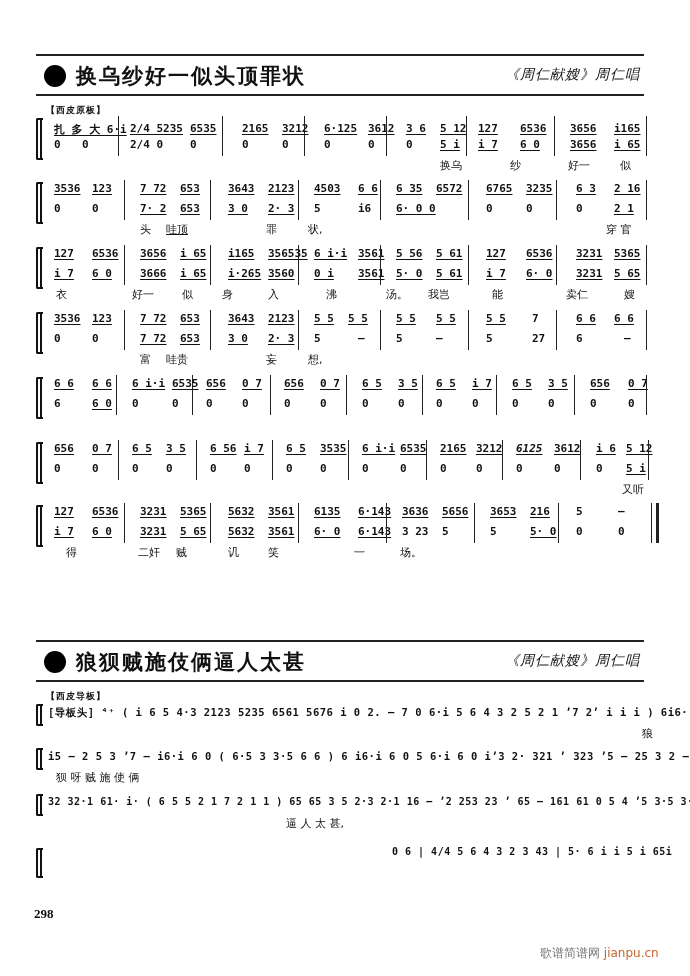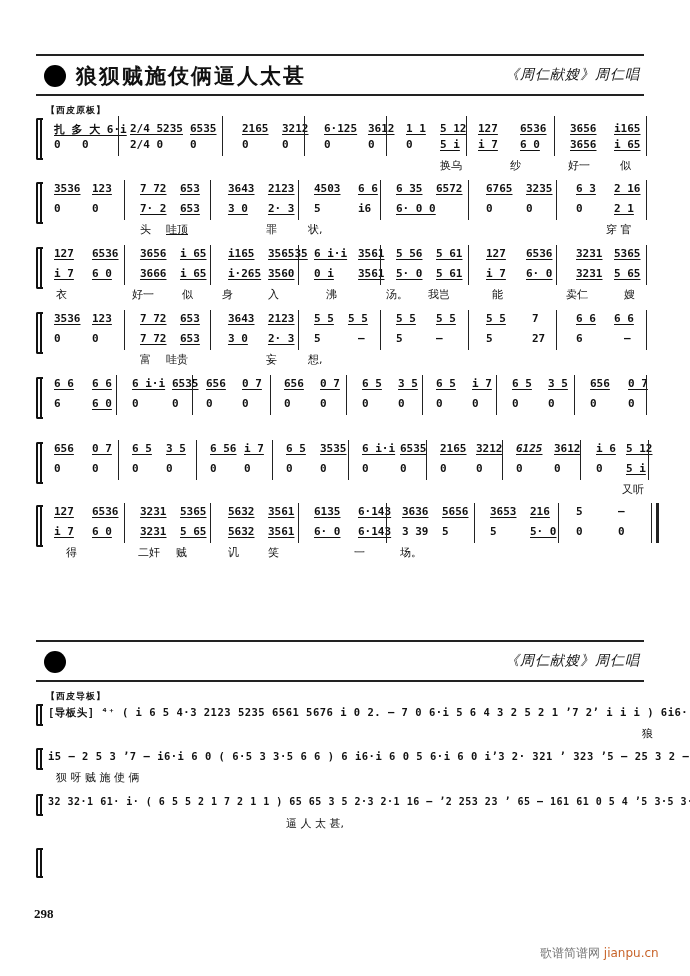--- a/index.html
+++ b/index.html
@@ -23,37 +23,37 @@
   .pageno{position:absolute;left:34px;top:906px;font-family:"Liberation Serif",serif;font-weight:bold;font-size:13px;}
   .wm{position:absolute;left:540px;top:945px;font-size:12px;color:#777;}
   .wm span{color:#c8642a;}
 </style>
 </head>
 <body>
 
 <div class="section-head" style="top:50px;height:50px;">
   <div class="rule-thick" style="top:4px;"></div>
   <div class="bullet" style="top:15px;"></div>
-  <div class="title" style="top:12px;">狼狈贼施伎俩逼人太甚</div>
+  <div class="title" style="top:12px;">换乌纱好一似头顶罪状</div>
   <div class="source" style="top:16px;">《周仁献嫂》周仁唱</div>
   <div class="rule-thick" style="top:44px;"></div>
 </div>
 <div class="tempo" style="top:104px;">【西皮原板】</div>
 
 <div class="system" style="top:116px;height:60px;">
   <div class="brace" style="top:2px;height:38px;"></div>
   <div class="staffrow" style="top:6px;">
     <span class="cell" style="left:8px;">扎 多 大 6·i</span>
     <span class="cell" style="left:84px;">2/4 5235</span>
     <span class="cell" style="left:144px;">6535</span>
     <span class="cell" style="left:196px;">2165</span>
     <span class="cell" style="left:236px;">3212</span>
     <span class="cell" style="left:278px;">6·125</span>
     <span class="cell" style="left:322px;">3612</span>
-    <span class="cell" style="left:360px;">1 1</span>
+    <span class="cell" style="left:360px;">3 6</span>
     <span class="cell" style="left:394px;">5 12</span>
     <span class="cell" style="left:432px;">127</span>
     <span class="cell" style="left:474px;">6536</span>
     <span class="cell" style="left:524px;">3656</span>
     <span class="cell" style="left:568px;">i165</span>
   </div>
   <div class="staffrow" style="top:22px;">
     <span class="cell nou" style="left:8px;">0</span>
     <span class="cell nou" style="left:36px;">0</span>
     <span class="cell nou" style="left:84px;">2/4 0</span>
@@ -347,21 +347,21 @@
   </div>
   <div class="staffrow" style="top:22px;">
     <span class="cell" style="left:8px;">i 7</span>
     <span class="cell" style="left:46px;">6 0</span>
     <span class="cell" style="left:94px;">3231</span>
     <span class="cell" style="left:134px;">5 65</span>
     <span class="cell" style="left:182px;">5632</span>
     <span class="cell" style="left:222px;">3561</span>
     <span class="cell" style="left:268px;">6· 0</span>
     <span class="cell" style="left:312px;">6·143</span>
-    <span class="cell nou" style="left:356px;">3 39</span>
+    <span class="cell nou" style="left:356px;">3 23</span>
     <span class="cell nou" style="left:396px;">5</span>
     <span class="cell nou" style="left:444px;">5</span>
     <span class="cell" style="left:484px;">5· 0</span>
     <span class="cell nou" style="left:530px;">0</span>
     <span class="cell nou" style="left:572px;">0</span>
   </div>
   <div class="bar" style="left:88px;top:0;height:40px;"></div>
   <div class="bar" style="left:174px;top:0;height:40px;"></div>
   <div class="bar" style="left:262px;top:0;height:40px;"></div>
   <div class="bar" style="left:350px;top:0;height:40px;"></div>
@@ -374,20 +374,21 @@
   <span class="lyr" style="left:140px;top:42px;">贼</span>
   <span class="lyr" style="left:192px;top:42px;">讥</span>
   <span class="lyr" style="left:232px;top:42px;">笑</span>
   <span class="lyr" style="left:318px;top:42px;">一</span>
   <span class="lyr" style="left:364px;top:42px;">场。</span>
 </div>
 
 <div class="section-head" style="top:636px;height:50px;">
   <div class="rule-thick" style="top:4px;"></div>
   <div class="bullet" style="top:15px;"></div>
+  <div class="title" style="top:12px;">狼狈贼施伎俩逼人太甚</div>
   <div class="source" style="top:16px;">《周仁献嫂》周仁唱</div>
   <div class="rule-thick" style="top:44px;"></div>
 </div>
 <div class="tempo" style="top:690px;">【西皮导板】</div>
 
 <div class="system" style="top:702px;height:40px;">
   <div class="brace" style="top:2px;height:18px;"></div>
   <div class="free" style="top:4px;">[导板头] ⁴⁺ ( i  6  5  4·3  2123 5235 6561 5676  i 0  2. – 7 0  6·i  5 6  4 3  2 5  2 1 ʼ7  2ʼ  i  i  i ) 6i6· i6 0</div>
   <span class="lyr" style="left:606px;top:24px;">狼</span>
 </div>
@@ -399,16 +400,17 @@
 </div>
 
 <div class="system" style="top:792px;height:40px;">
   <div class="brace" style="top:2px;height:18px;"></div>
   <div class="free" style="top:4px;font-size:10px;">32 32·1 61· i· ( 6 5 5 2 1 7 2 1 1 ) 65 65 3 5 2·3 2·1 16 – ʼ2 253 23 ʼ 65 – 161 61 0 5 4 ʼ5 3·5 3·5</div>
   <span class="lyr" style="left:250px;top:24px;">逼   人              太       甚,</span>
 </div>
 
 <div class="system" style="top:848px;height:40px;">
   <div class="brace" style="top:0;height:26px;"></div>
+  <div class="free" style="top:-2px;left:356px;font-size:10px;">0 6 | 4/4 5 6 4 3 2 3 43 | 5· 6 i i 5 i 65i</div>
 </div>
 
 <div class="pageno">298</div>
 <div class="wm"><span style="color:#777;">歌谱简谱网</span> <span>jianpu.cn</span></div>
 
 </body></html>

